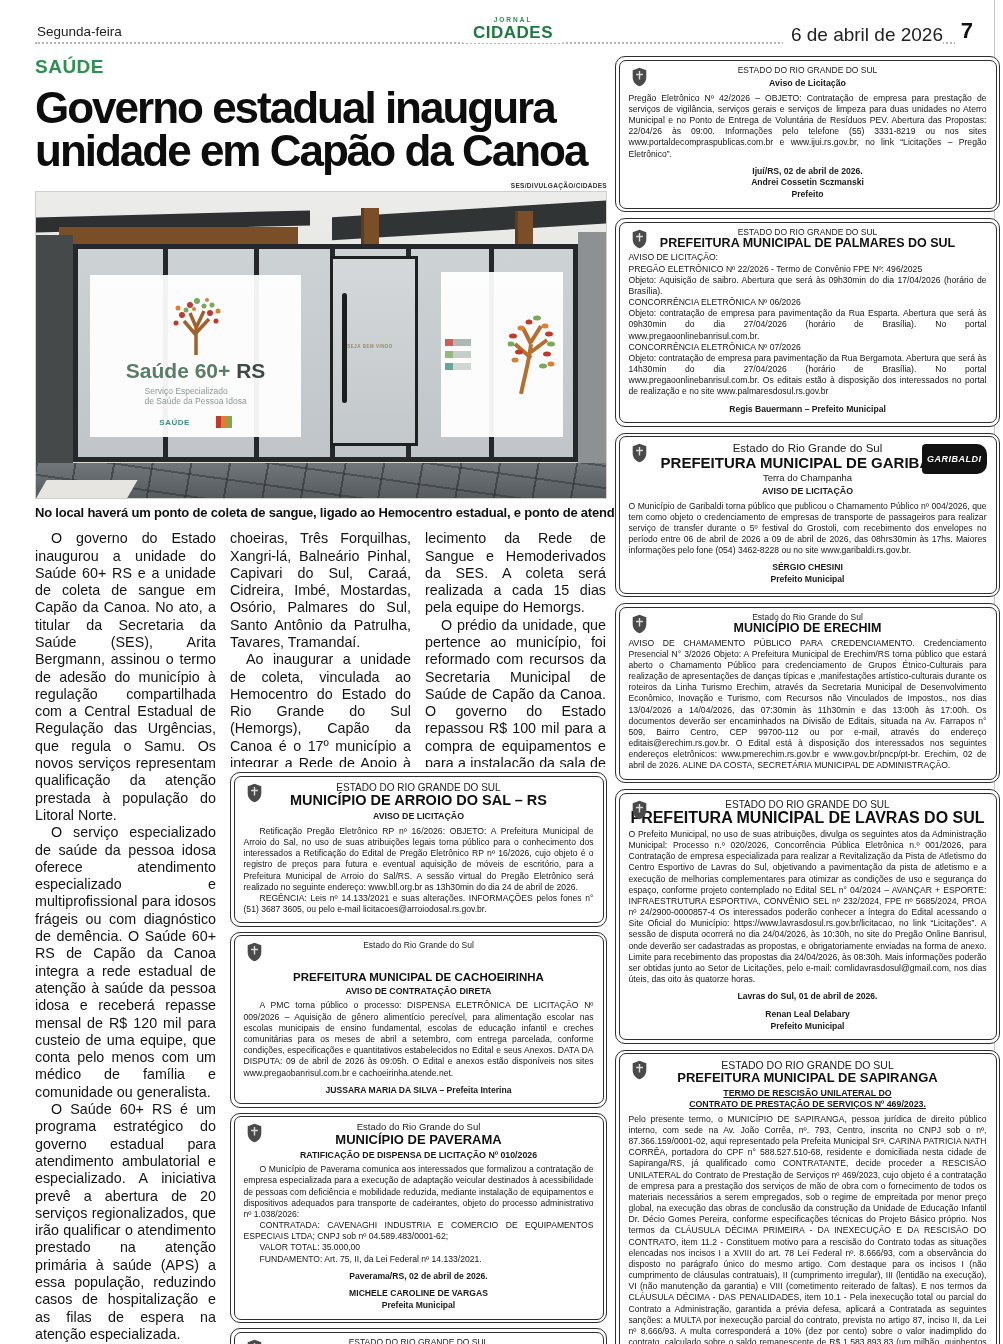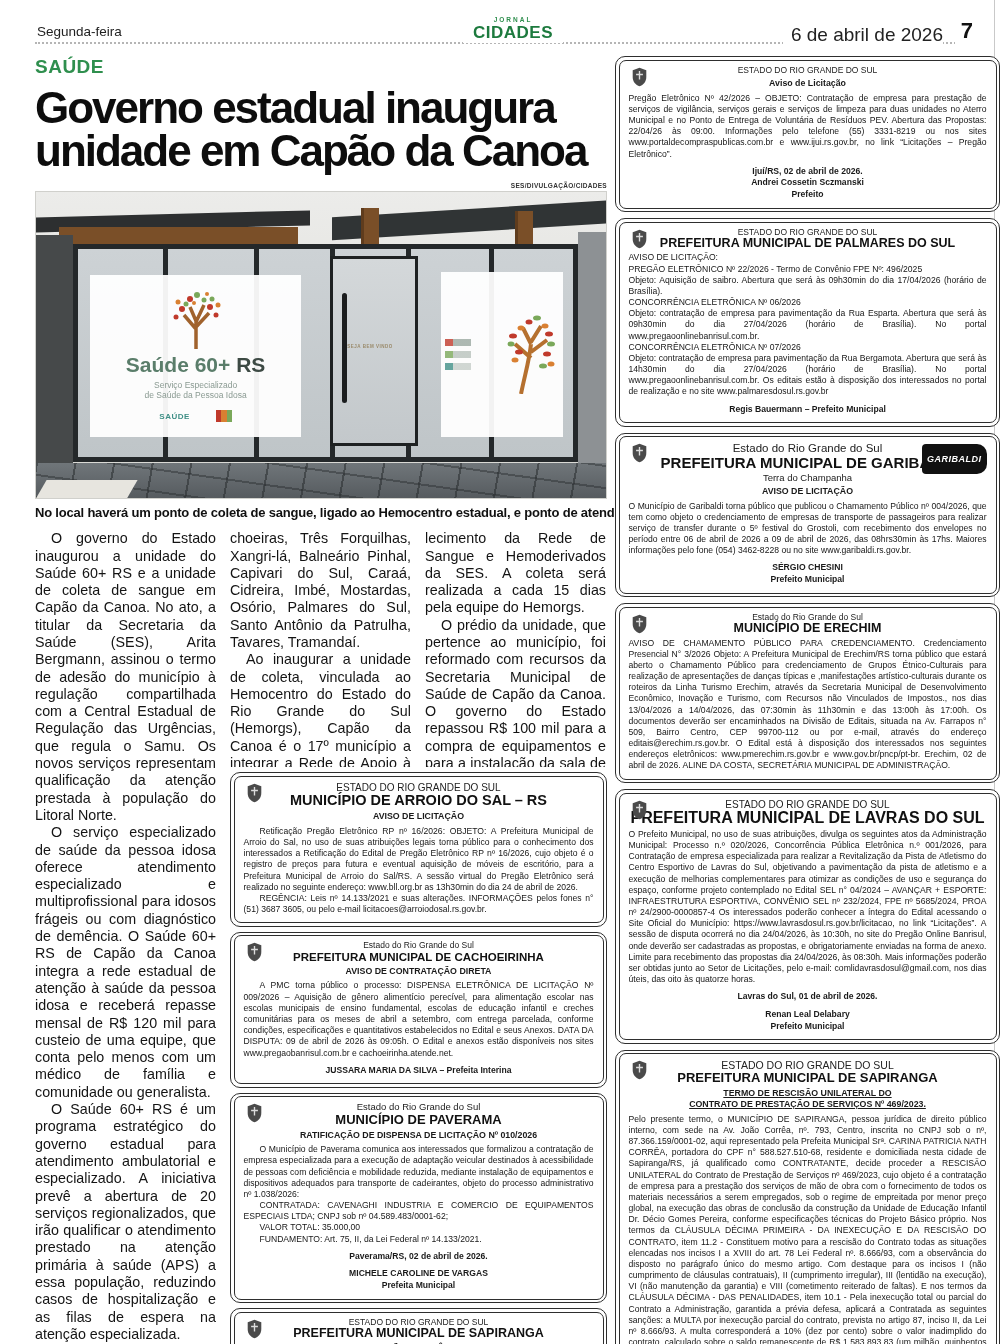--- a/index.html
+++ b/index.html
@@ -32,24 +32,24 @@
   .ph-canopy { position:absolute; left:0; top:7%; width:48%; height:5%; background:#2d2f30; transform:skewY(-1.5deg); }
   .ph-beam { position:absolute; left:4%; top:11.5%; width:42%; height:5.5%; background:#7a4f28; }
   .ph-roof { position:absolute; right:0; top:5.5%; width:48%; height:7.5%; background:#303435; transform:skewY(-3.5deg); }
   .ph-post1 { position:absolute; left:57%; top:5%; width:3.2%; height:14%; background:#7a4f28; border-left:3px solid #5f3c1d;}
   .ph-post2 { position:absolute; left:84%; top:6%; width:3.2%; height:13%; background:#7a4f28; border-left:3px solid #5f3c1d;}
   .ph-right-wall { position:absolute; right:0; top:13%; bottom:11%; width:5%; background:#8d9194; }
   .ph-glass { position:absolute; left:6.5%; right:5%; top:17%; bottom:12%; background:#24282a;
     display:grid; grid-template-columns:1.2fr 1.2fr 1fr 1fr 1.1fr 1.1fr; gap:5px; padding:5px; }
   .ph-pane { background:linear-gradient(#cdd2d5, #bfc5c8); }
   .ph-decal-left { position:absolute; left:9.5%; top:27%; width:37%; height:53%; background:rgba(255,255,255,0.94);
-    display:flex; flex-direction:column; align-items:center; justify-content:flex-start; padding-top:14px; }
+    display:flex; flex-direction:column; align-items:center; justify-content:flex-start; padding-top:20px; }
   .ph-sign-title { font-size:21px; margin-top:2px; color:#5a7d6a; font-weight:600; }
   .ph-sign-title b { color:#3d4a44; font-weight:900; }
-  .ph-sign-sub { font-size:8.5px; color:#8a9a92; text-align:center; line-height:1.25; margin-top:3px; }
+  .ph-sign-sub { font-size:8.5px; color:#8a9a92; line-height:1.25; margin-top:3px; }
   .ph-logo-row { display:flex; gap:26px; margin-top:9px; align-items:center; }
   .ph-logo-saude { font-size:8px; font-weight:800; color:#3f8f86; letter-spacing:0.5px; }
   .ph-logo-sq { width:16px; height:12px; background:linear-gradient(90deg,#c0392b 33%,#d98032 33% 66%,#7aa85a 66%); }
   .ph-door { position:absolute; left:51.5%; top:21%; width:15.5%; height:62%; background:linear-gradient(#d4d8da,#c3c8cb); border:3px solid #1e2122; }
   .ph-door-handle { position:absolute; left:12%; top:18%; width:5px; height:60%; background:#1b1d1e; border-radius:3px; }
   .ph-door-text { position:absolute; top:46%; left:18%; right:4%; font-size:4.5px; color:#9a8a6a; font-weight:bold; letter-spacing:0.5px; }
   .ph-decal-right { position:absolute; left:71%; top:26%; width:21.5%; height:54%; background:rgba(255,255,255,0.94);
     display:flex; align-items:center; justify-content:space-between; padding:4px; }
   .ph-mini-logos { display:flex; flex-direction:column; gap:5px; }
   .ph-mini { width:26px; height:7px; background:linear-gradient(90deg,#c0392b 30%, #9aa8a0 30%); opacity:0.8;}
@@ -240,21 +240,21 @@
             </div>
           </div>
           <div class="notice">
             <div class="notice-in">
               <div class="n-head">
                 <span class="n-crest"><svg width="17" height="22" viewBox="0 0 20 24">
                     <path d="M10 1 L18 4 V12 C18 18 14.5 21 10 23 C5.5 21 2 18 2 12 V4 Z" fill="#4a4a4a"></path>
                     <path d="M10 5 v10 M6 9 h8" stroke="#dcdcdc" stroke-width="1.6"></path>
                   </svg></span>
                 <div class="n-state" style="font-size: 8.5px;">Estado do Rio Grande do Sul</div>
-                <div class="n-title" style="font-size: 11.5px;">PREFEITURA MUNICIPAL DE CACHOEIRINHA</div>
+                <div class="n-title" style="font-size: 11.5px; margin-top: 20px;">PREFEITURA MUNICIPAL DE CACHOEIRINHA</div>
               </div>
               <div class="n-heading">AVISO DE CONTRATAÇÃO DIRETA</div>
               <div class="n-body">
                 <p>A PMC torna público o processo: DISPENSA ELETRÔNICA DE LICITAÇÃO Nº 009/2026 – Aquisição de gênero alimentício perecível, para alimentação escolar nas escolas municipais de ensino fundamental, escolas de educação infantil e creches comunitárias para os meses de abril a setembro, com entrega parcelada, conforme condições, especificações e quantitativos estabelecidos no Edital e seus Anexos. DATA DA DISPUTA: 09 de abril de 2026 às 09:05h. O Edital e anexos estão disponíveis nos sites www.pregaobanrisul.com.br e cachoeirinha.atende.net.</p>
               </div>
               <div class="n-footer">
                 <div>JUSSARA MARIA DA SILVA – Prefeita Interina</div>
               </div>
             </div>
           </div>

